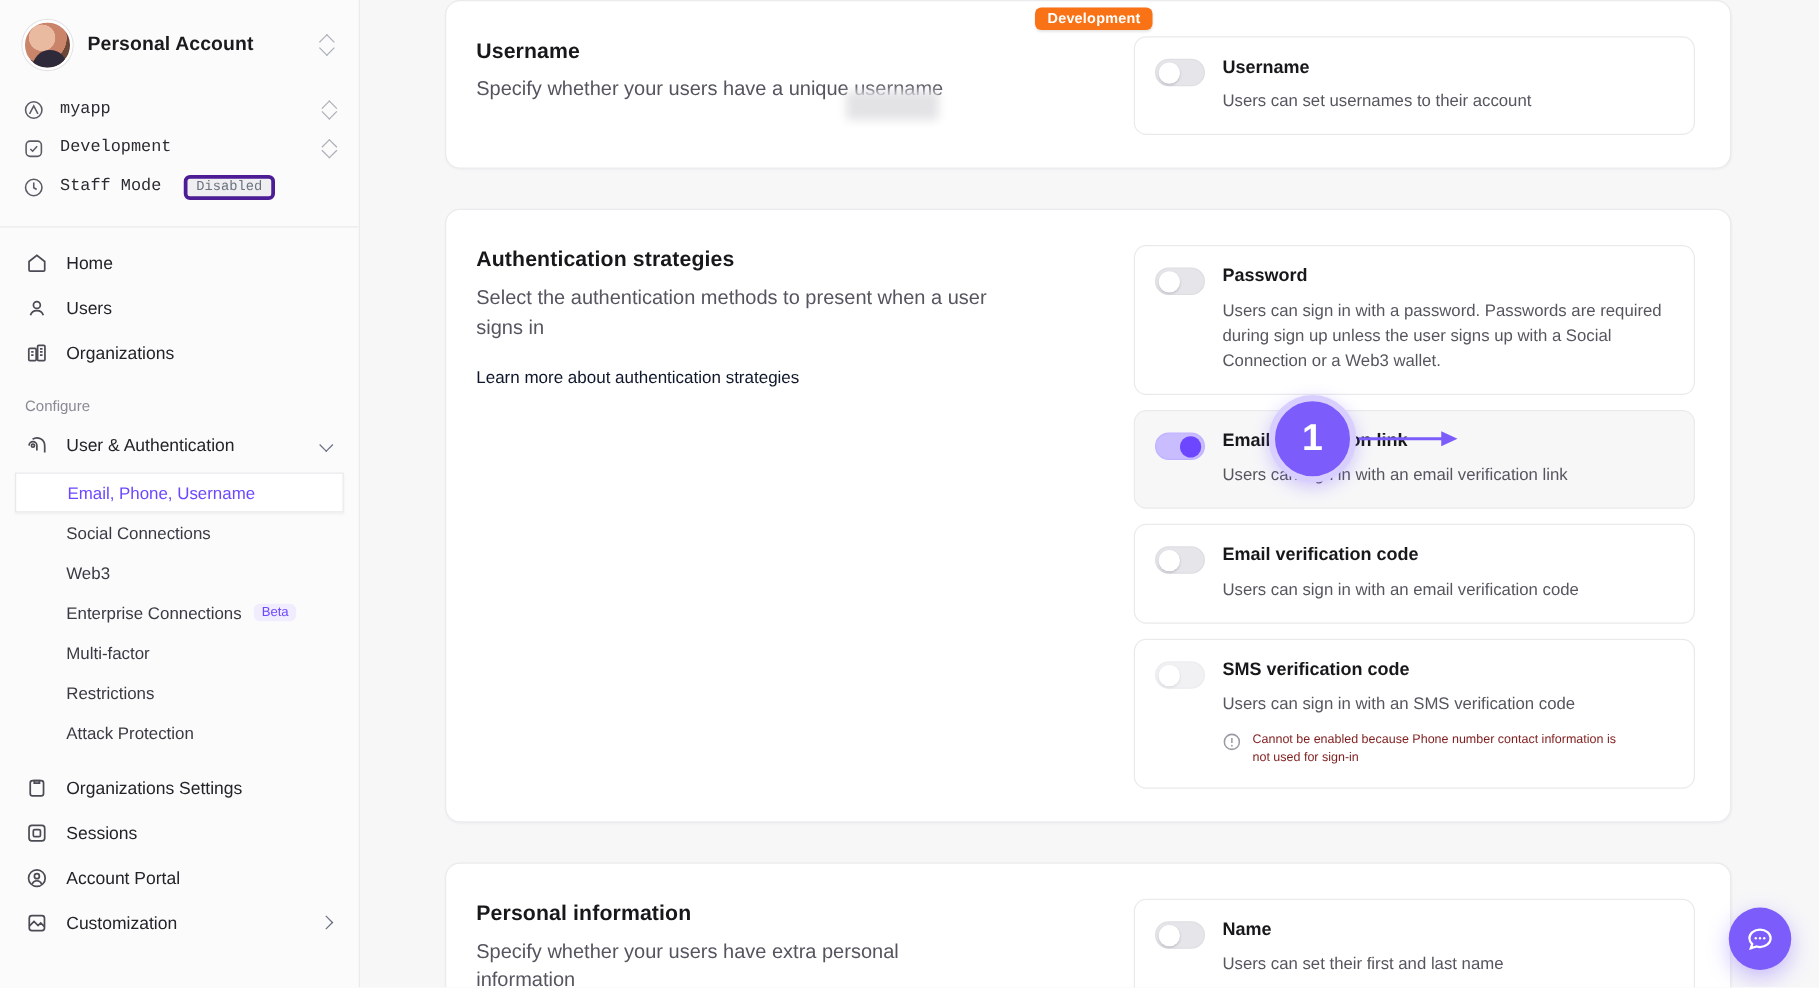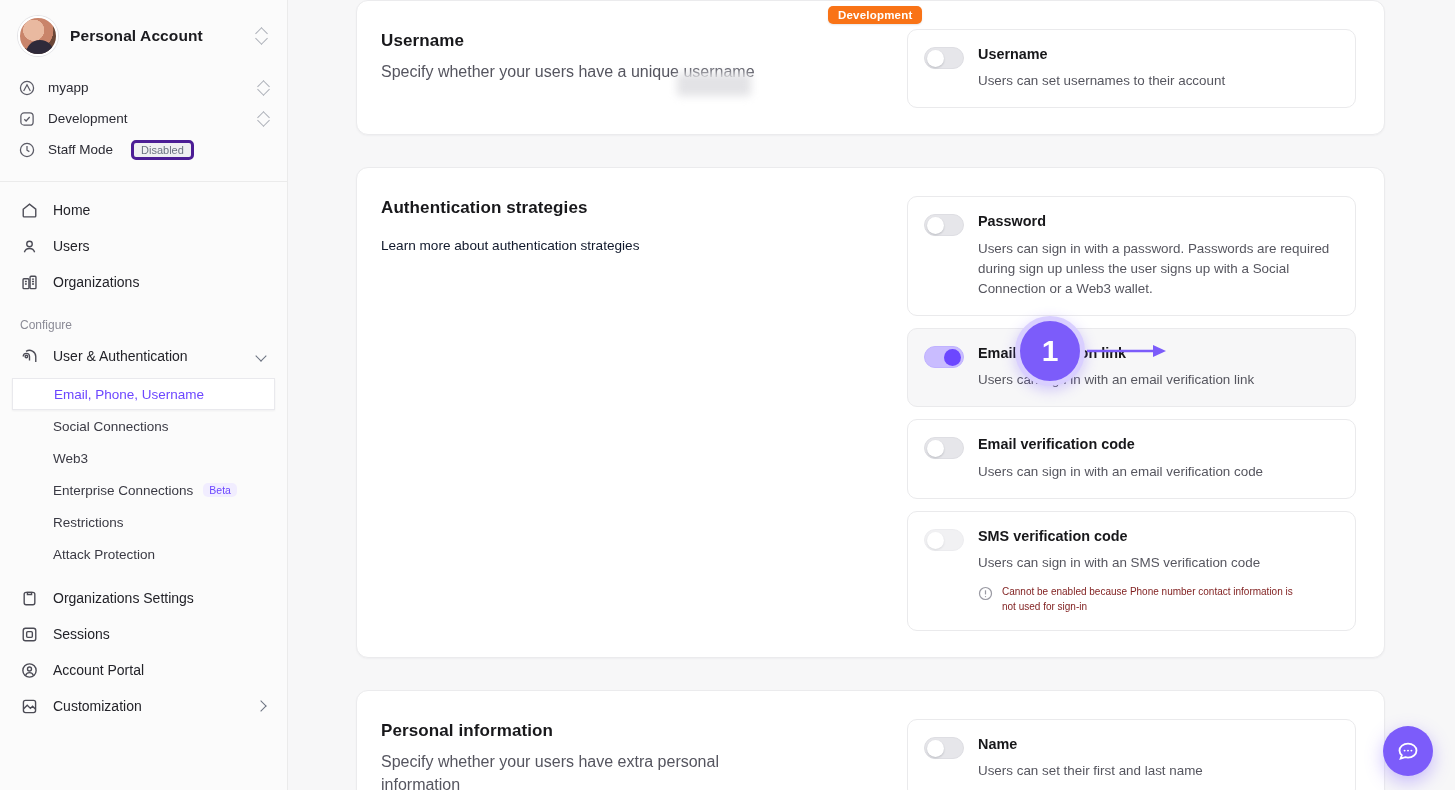--- a/index.html
+++ b/index.html
@@ -44,21 +44,21 @@
   .chev-updown:before, .chev-updown:after {
     content: ""; position: absolute; left: 2px; width: 8px; height: 8px;
     border-left: 1.6px solid #6b7280; border-top: 1.6px solid #6b7280;
   }
   .chev-updown:before { top: 2px; transform: rotate(45deg); }
   .chev-updown:after { bottom: 2px; transform: rotate(-135deg); }
 
   .mini-list { padding: 2px 12px 8px 12px; }
   .mini-row {
     display: flex; align-items: center; gap: 12px;
-    height: 31px; padding: 0 6px; border-radius: 7px; cursor: pointer;
+    height: 31px; padding: 0 6px; border-radius: 7px; cursor: pointer; font-family: Liberation Mono, monospace;
   }
   .mini-ico { width: 18px; height: 18px; flex: 0 0 18px; color: #5b5b66; }
   .mini-label { font-size: 13.5px; color: #2b2b33; font-weight: 400; }
   .mini-row .chev-updown { width: 12px; height: 16px; }
   .badge-disabled {
     font-size: 11px; color: #6b7280; background: #efeff1;
     border: 3px solid #4c1d95; border-radius: 5px; padding: 1px 7px; margin-left: 6px;
   }
 
   .divider { height: 1px; background: #ebebeb; margin: 8px 0 10px 0; }
@@ -298,20 +298,23 @@
         <span>Social Connections</span>
       </div>
       <div class="sub-item">
         <span>Web3</span>
       </div>
       <div class="sub-item">
         <span>Enterprise Connections</span>
         <span class="beta">Beta</span>
       </div>
       <div class="sub-item">
+        <span>Multi-factor</span>
+      </div>
+      <div class="sub-item">
         <span>Restrictions</span>
       </div>
       <div class="sub-item">
         <span>Attack Protection</span>
       </div>
     </div>
 
     <div class="bottom-nav">
       <div class="nav-item">
         <span class="ico">
@@ -374,20 +377,21 @@
               <div class="option-title">Username</div>
               <div class="option-desc">Users can set usernames to their account</div>
             </div>
           </div>
         </div>
       </section>
 
       <section class="card">
         <div class="card-left">
           <div class="card-title">Authentication strategies</div>
+          <div class="card-sub">Select the authentication methods to present when a user signs in</div>
           <a class="card-link" href="#">Learn more about authentication strategies</a>
         </div>
         <div class="card-right">
 
           <div class="option">
             <div class="toggle">
                 <span class="knob"></span>
               </div>
             <div class="option-body">
               <div class="option-title">Password</div>

